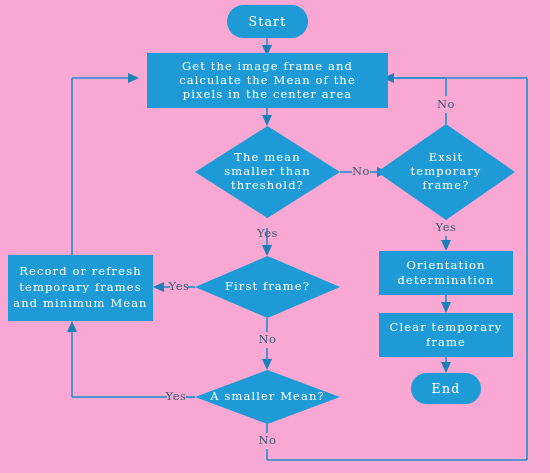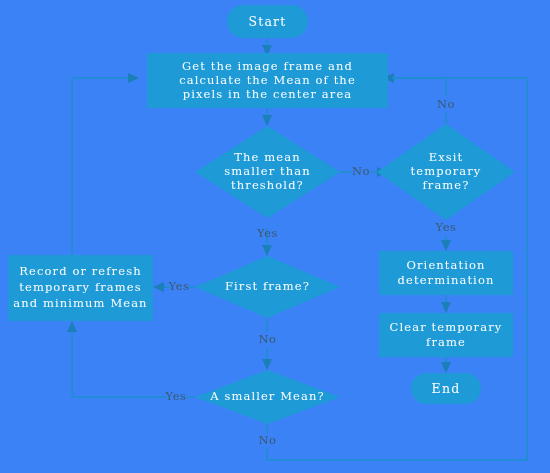--- a/index.html
+++ b/index.html
@@ -4,21 +4,21 @@
 <style>
   html, body {
     margin: 0;
     padding: 0;
     background: #ffffff;
   }
   #canvas {
     position: relative;
     width: 550px;
     height: 473px;
-    background: #3b82f6;
+    background: #f9a8d4;
     font-family: "DejaVu Serif", serif;
     overflow: hidden;
   }
   svg.flow {
     position: absolute;
     top: 0;
     left: 0;
     width: 550px;
     height: 473px;
   }

